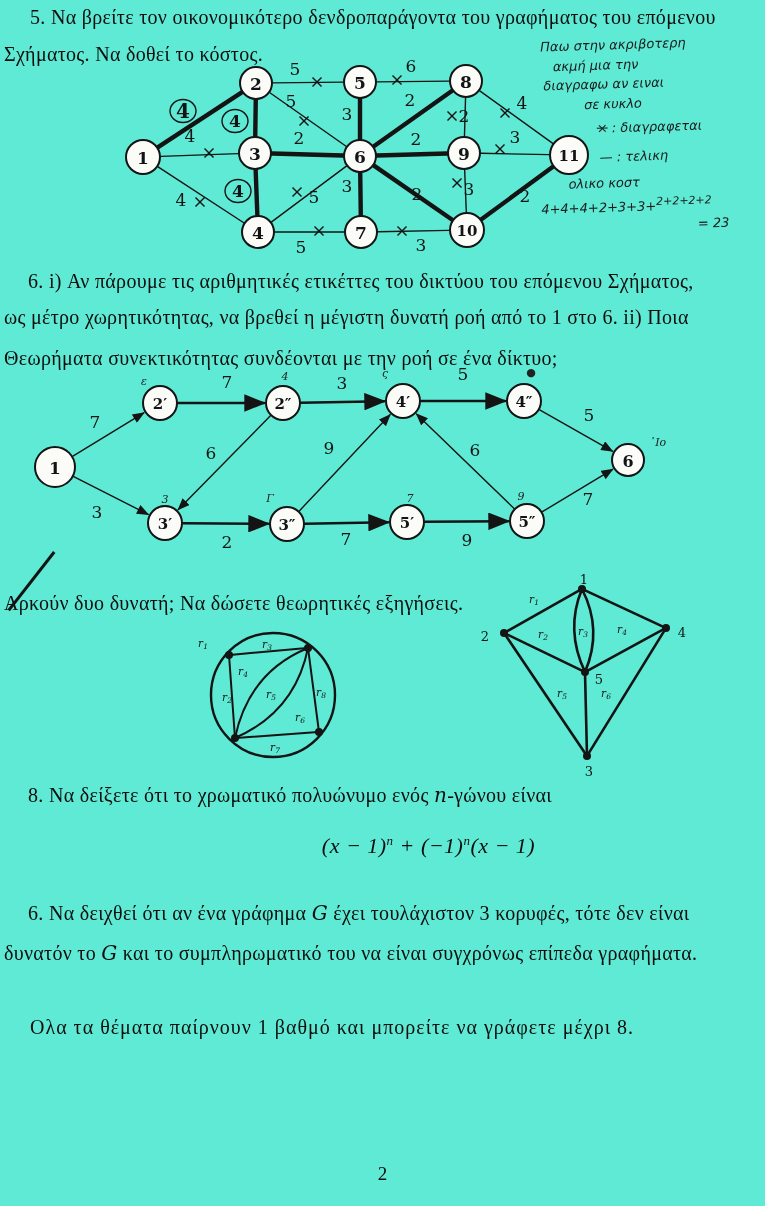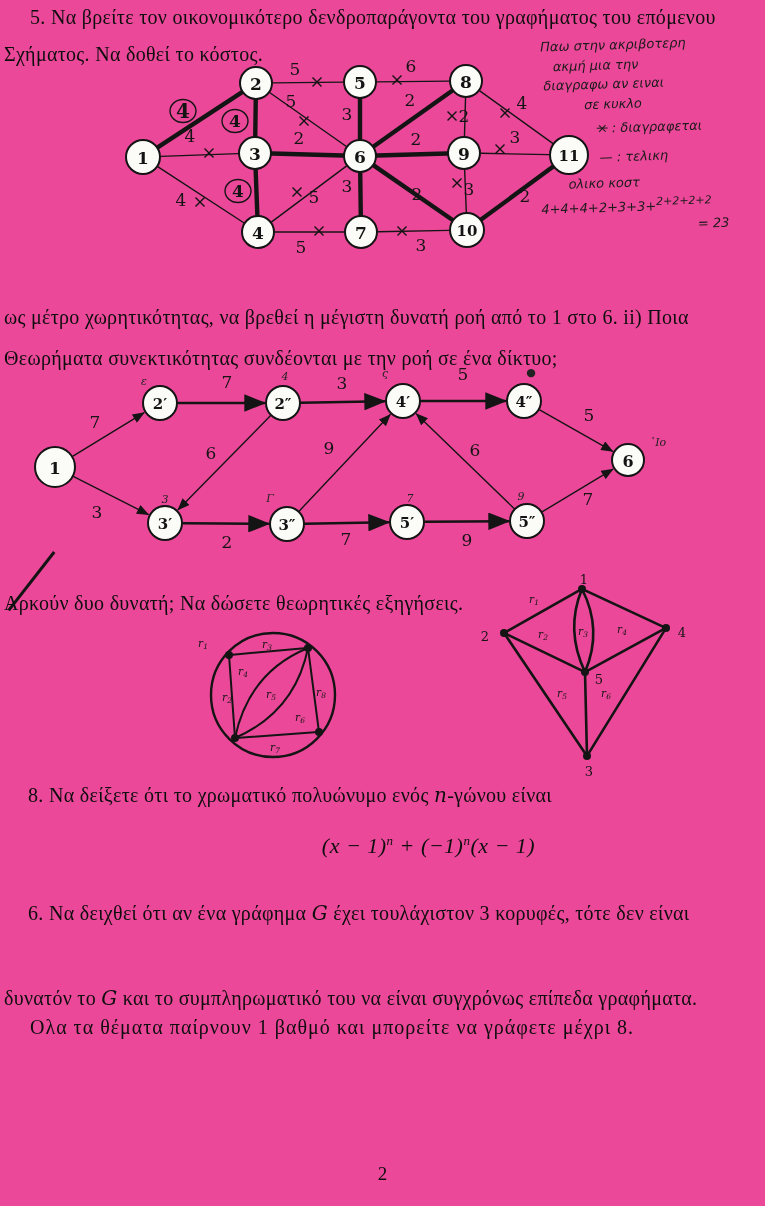--- a/index.html
+++ b/index.html
@@ -1,18 +1,18 @@
 <!DOCTYPE html>
 <html><head>
 <meta charset="utf-8">
 <style>
   html,body{margin:0;padding:0;background:#d9d9d9;}
   .page{
     position:relative;width:765px;height:1206px;margin:0 auto;
-    background:#ec4899;color:#0e0e0e;overflow:hidden;
+    background:#5eead4;color:#0e0e0e;overflow:hidden;
     font-family:"Liberation Serif","DejaVu Serif",serif;
   }
   .tline{position:absolute;font-size:20px;letter-spacing:.3px;white-space:nowrap;}
   .footer-line{font-weight:normal;letter-spacing:1px;}
   .formula{position:absolute;left:0;width:100%;text-align:center;
     font-style:italic;font-size:22px;letter-spacing:.5px;margin-left:46px;}
   .formula sup{font-size:13px;font-style:italic;}
   em.mathvar{font-style:italic;font-family:"DejaVu Serif",serif;}
   .hw{
     position:absolute;left:543px;top:34px;width:224px;
@@ -154,20 +154,21 @@
       <circle cx="353" cy="31" r="16" fill="#fbfbf8" stroke="#141414" stroke-width="2"></circle>
       <text x="353" y="32" text-anchor="middle" dominant-baseline="central" font-size="17" font-weight="bold" fill="#141414">8</text>
       <circle cx="351" cy="103" r="16" fill="#fbfbf8" stroke="#141414" stroke-width="2"></circle>
       <text x="351" y="104" text-anchor="middle" dominant-baseline="central" font-size="17" font-weight="bold" fill="#141414">9</text>
       <circle cx="354" cy="180" r="17" fill="#fbfbf8" stroke="#141414" stroke-width="2"></circle>
       <text x="354" y="181" text-anchor="middle" dominant-baseline="central" font-size="15" font-weight="bold" fill="#141414">10</text>
       <circle cx="456" cy="105" r="19" fill="#fbfbf8" stroke="#141414" stroke-width="2"></circle>
       <text x="456" y="106" text-anchor="middle" dominant-baseline="central" font-size="15" font-weight="bold" fill="#141414">11</text>
     </svg>
 
+  <div class="tline" style="left:28px;top:270px">6. i) Αν πάρουμε τις αριθμητικές ετικέττες του δικτύου του επόμενου Σχήματος,</div>
   <div class="tline" style="left:4px;top:306px">ως μέτρο χωρητικότητας, να βρεθεί η μέγιστη δυνατή ροή από το 1 στο 6. ii) Ποια</div>
   <div class="tline" style="left:4px;top:347px">Θεωρήματα συνεκτικότητας συνδέονται με την ροή σε ένα δίκτυο;</div>
 
   <svg id="svg-flow" class="fig" style="left:18px;top:358px" width="700" height="202" viewBox="0 0 700 202">
       <defs>
         <marker id="svg-flow-arr" viewBox="0 0 10 8" refX="9" refY="4" markerWidth="9" markerHeight="7" orient="auto">
           <path d="M0,0 L10,4 L0,8 z" fill="#141414"></path>
         </marker>
       </defs>
       <line x1="54.9315708750061" y1="98.07028060952008" x2="125.77619777975639" y2="54.888793734243734" stroke="#141414" stroke-width="1.4" stroke-linecap="round" marker-end="url(#svg-flow-arr)"></line>
@@ -290,19 +291,19 @@
       <text x="129" y="119" text-anchor="middle" dominant-baseline="central" font-size="10.5" font-style="italic" fill="#141414"><tspan>r</tspan><tspan dy="3" font-size="7.5">6</tspan></text>
     </svg>
 
   <div class="tline" style="left:28px;top:783px"><span>8. Να δείξετε ότι το χρωματικό πολυώνυμο ενός </span><em class="mathvar">n</em><span>-γώνου είναι</span></div>
 
   <div class="formula" style="top:833px">
     <span>(x − 1)</span><sup>n</sup><span> + (−1)</span><sup>n</sup><span>(x − 1)</span>
   </div>
 
   <div class="tline" style="left:28px;top:901px"><span>6. Να δειχθεί ότι αν ένα γράφημα </span><em class="mathvar">G</em><span> έχει τουλάχιστον 3 κορυφές, τότε δεν είναι</span></div>
-  <div class="tline" style="left:4px;top:986px"><span>δυνατόν το </span><em class="mathvar">G</em><span> και το συμπληρωματικό του να είναι συγχρόνως επίπεδα γραφήματα.</span></div>
+  <div class="tline" style="left:4px;top:941px"><span>δυνατόν το </span><em class="mathvar">G</em><span> και το συμπληρωματικό του να είναι συγχρόνως επίπεδα γραφήματα.</span></div>
 
   <div class="tline footer-line" style="left:30px;top:1016px">Ολα τα θέματα παίρνουν 1 βαθμό και μπορείτε να γράφετε μέχρι 8.</div>
 
   <div class="pagenum">2</div>
 
 </div>
 
 </body></html>

